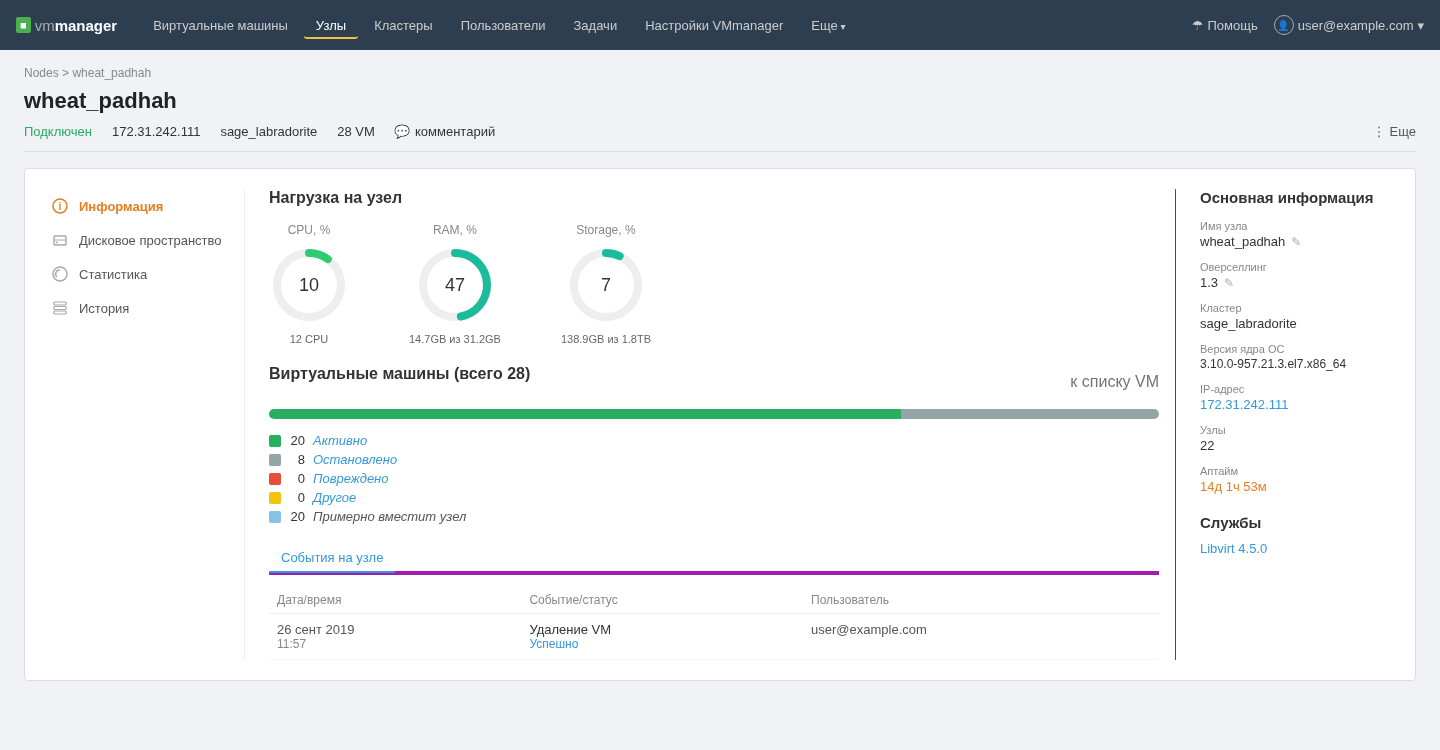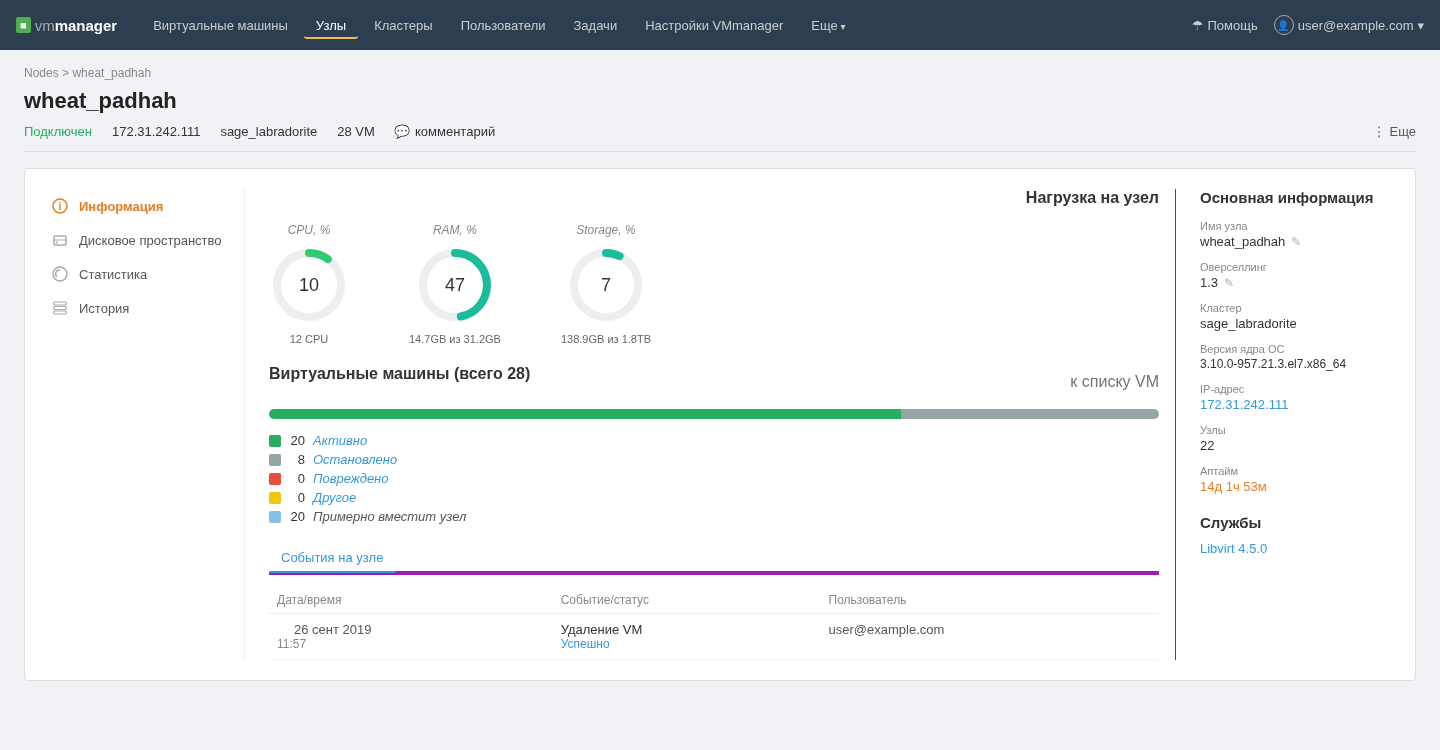--- a/index.html
+++ b/index.html
@@ -94,25 +94,25 @@
       font-size: 13px;
       color: #555;
     }
     .sidebar-item.active { color: #e67e22; font-weight: bold; }
     .sidebar-icon { width: 18px; height: 18px; display: flex; align-items: center; justify-content: center; flex-shrink: 0; }
 
     
     .main-content { flex: 1; }
 
     
-    .section-title { font-size: 16px; font-weight: bold; color: #333; margin-bottom: 16px; text-align: right; }
+    .section-title { font-size: 16px; font-weight: bold; color: #333; margin-bottom: 16px; }
 
     .gauges-row { display: flex; gap: 60px; margin-bottom: 20px; }
     .gauge-item { display: flex; flex-direction: column; align-items: center; gap: 8px; }
-    .gauge-label { font-size: 12px; color: #888; font-style: italic; }
+    .gauge-label { font-size: 12px; color: #888; }
     .gauge-sublabel { font-size: 11px; color: #666; }
 
     
     .donut-wrap { position: relative; width: 80px; height: 80px; }
     .donut-wrap svg { position: absolute; top: 0; left: 0; }
     .donut-center {
       position: absolute;
       top: 50%; left: 50%;
       transform: translate(-50%, -50%);
       font-size: 18px;
@@ -144,21 +144,21 @@
       cursor: pointer;
       color: #555;
       border-bottom: 2px solid transparent;
       margin-bottom: -2px;
     }
     .events-tab.active { color: #3498db; border-bottom: 2px solid #3498db; }
 
     .events-table { width: 100%; border-collapse: collapse; }
     .events-table th { text-align: left; color: #888; font-size: 12px; font-weight: normal; padding: 6px 8px; border-bottom: 1px solid #eee; }
     .events-table td { padding: 8px 8px; font-size: 13px; border-bottom: 1px solid #f5f5f5; vertical-align: top; }
-    .event-date { color: #555; margin-left: 17px; }
+    .event-date { color: #555; }
     .event-time { color: #888; font-size: 12px; }
     .event-name { color: #333; }
     .event-status-success { color: #3498db; font-size: 12px; }
     .event-user { color: #555; }
 
     
     .right-panel { width: 220px; min-width: 200px; border-left: 1px solid #b91c1c; padding-left: 24px; margin-left: 16px; }
     .right-panel-title { font-size: 15px; font-weight: bold; color: #333; margin-bottom: 14px; }
     .info-row { margin-bottom: 12px; }
     .info-label { font-size: 11px; color: #888; margin-bottom: 2px; }

